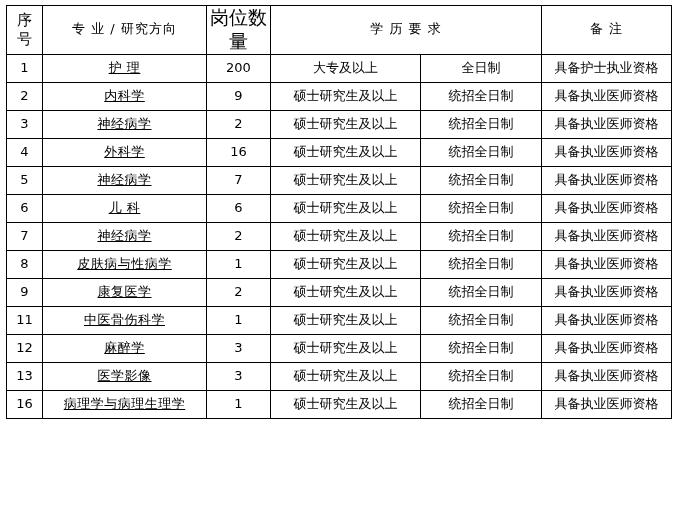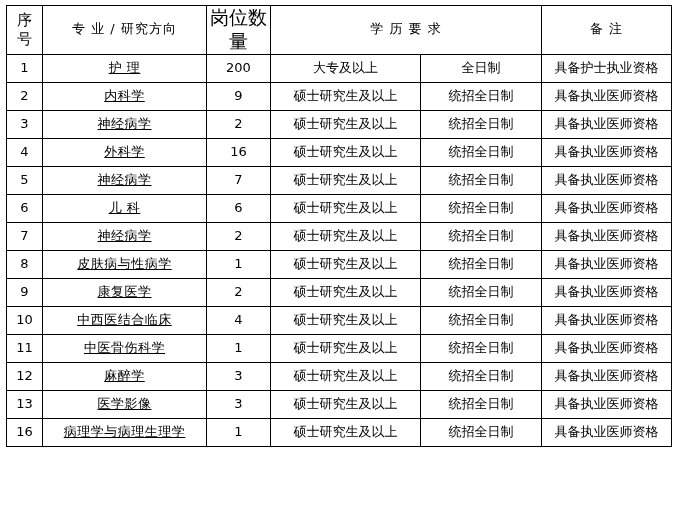--- a/index.html
+++ b/index.html
@@ -163,28 +163,20 @@
         </tr>
         <tr>
           <td class="c-seq">9</td>
           <td class="c-major">康复医学</td>
           <td class="c-count">2</td>
           <td class="c-edu">硕士研究生及以上</td>
           <td class="c-mode">统招全日制</td>
           <td class="c-note">具备执业医师资格</td>
         </tr>
         <tr>
-          <td class="c-seq">10</td>
-          <td class="c-major">中西医结合临床</td>
-          <td class="c-count">4</td>
-          <td class="c-edu">硕士研究生及以上</td>
-          <td class="c-mode">统招全日制</td>
-          <td class="c-note">具备执业医师资格</td>
-        </tr>
-        <tr>
           <td class="c-seq">11</td>
           <td class="c-major">中医骨伤科学</td>
           <td class="c-count">1</td>
           <td class="c-edu">硕士研究生及以上</td>
           <td class="c-mode">统招全日制</td>
           <td class="c-note">具备执业医师资格</td>
         </tr>
         <tr>
           <td class="c-seq">12</td>
           <td class="c-major">麻醉学</td>

